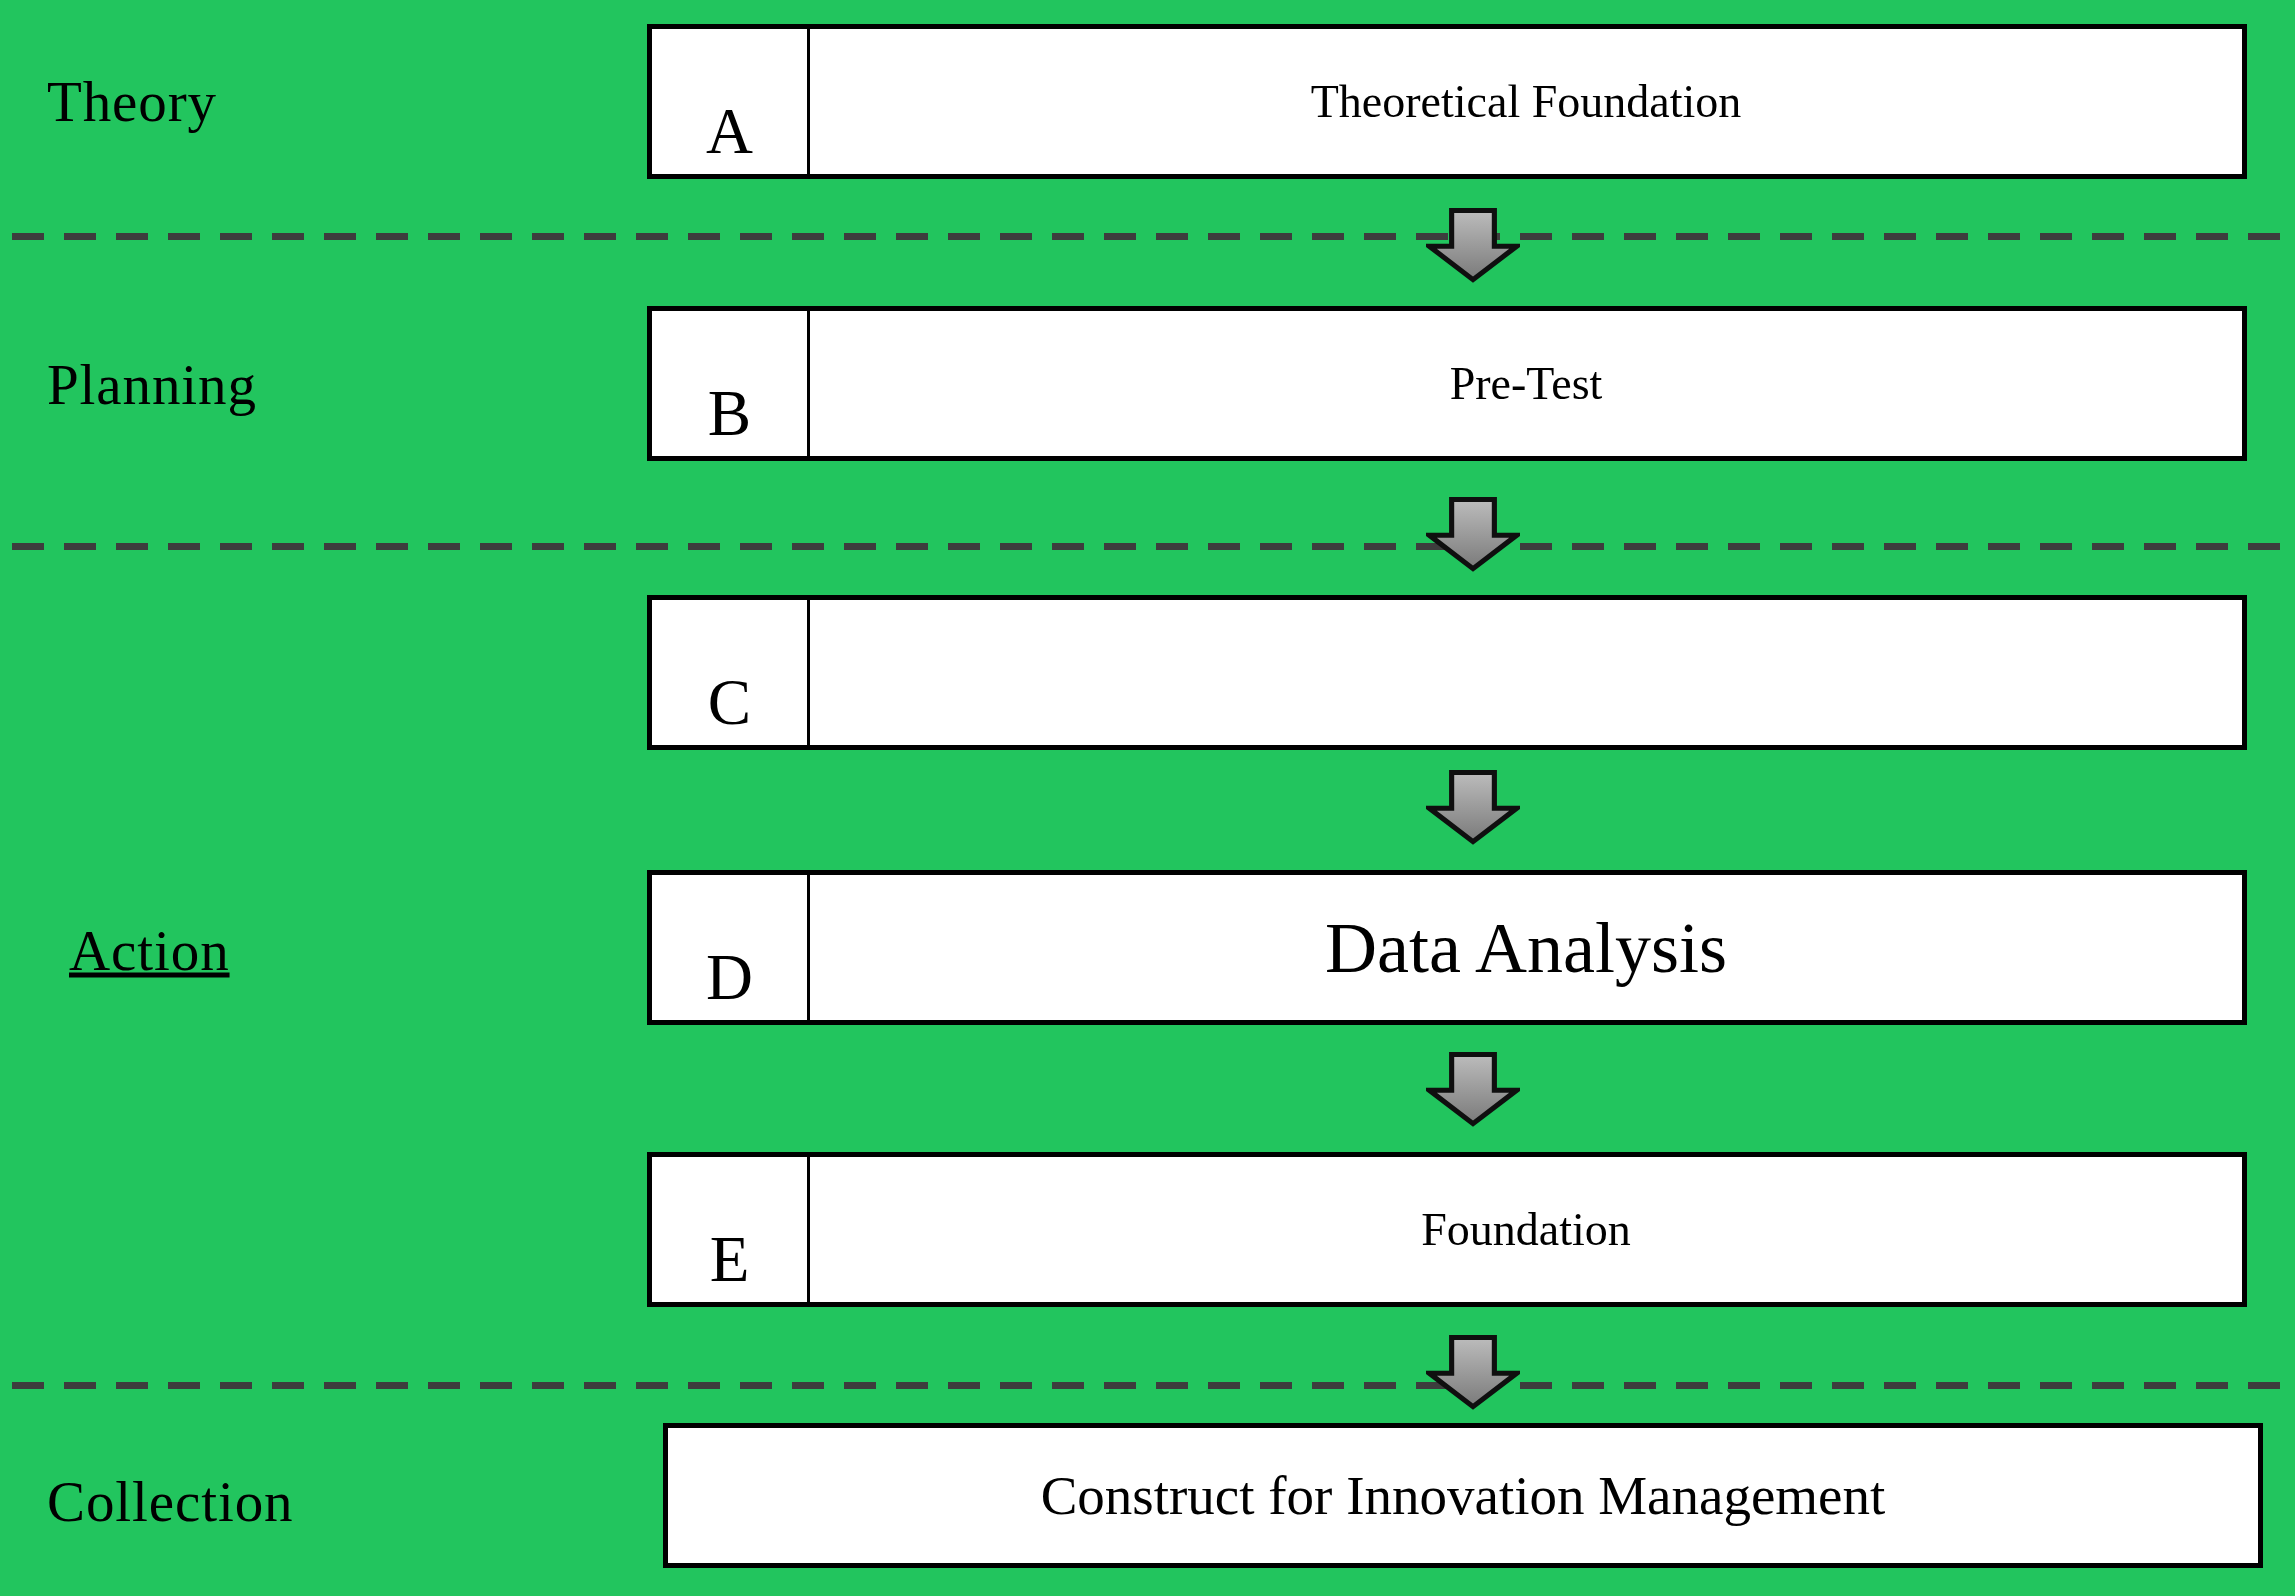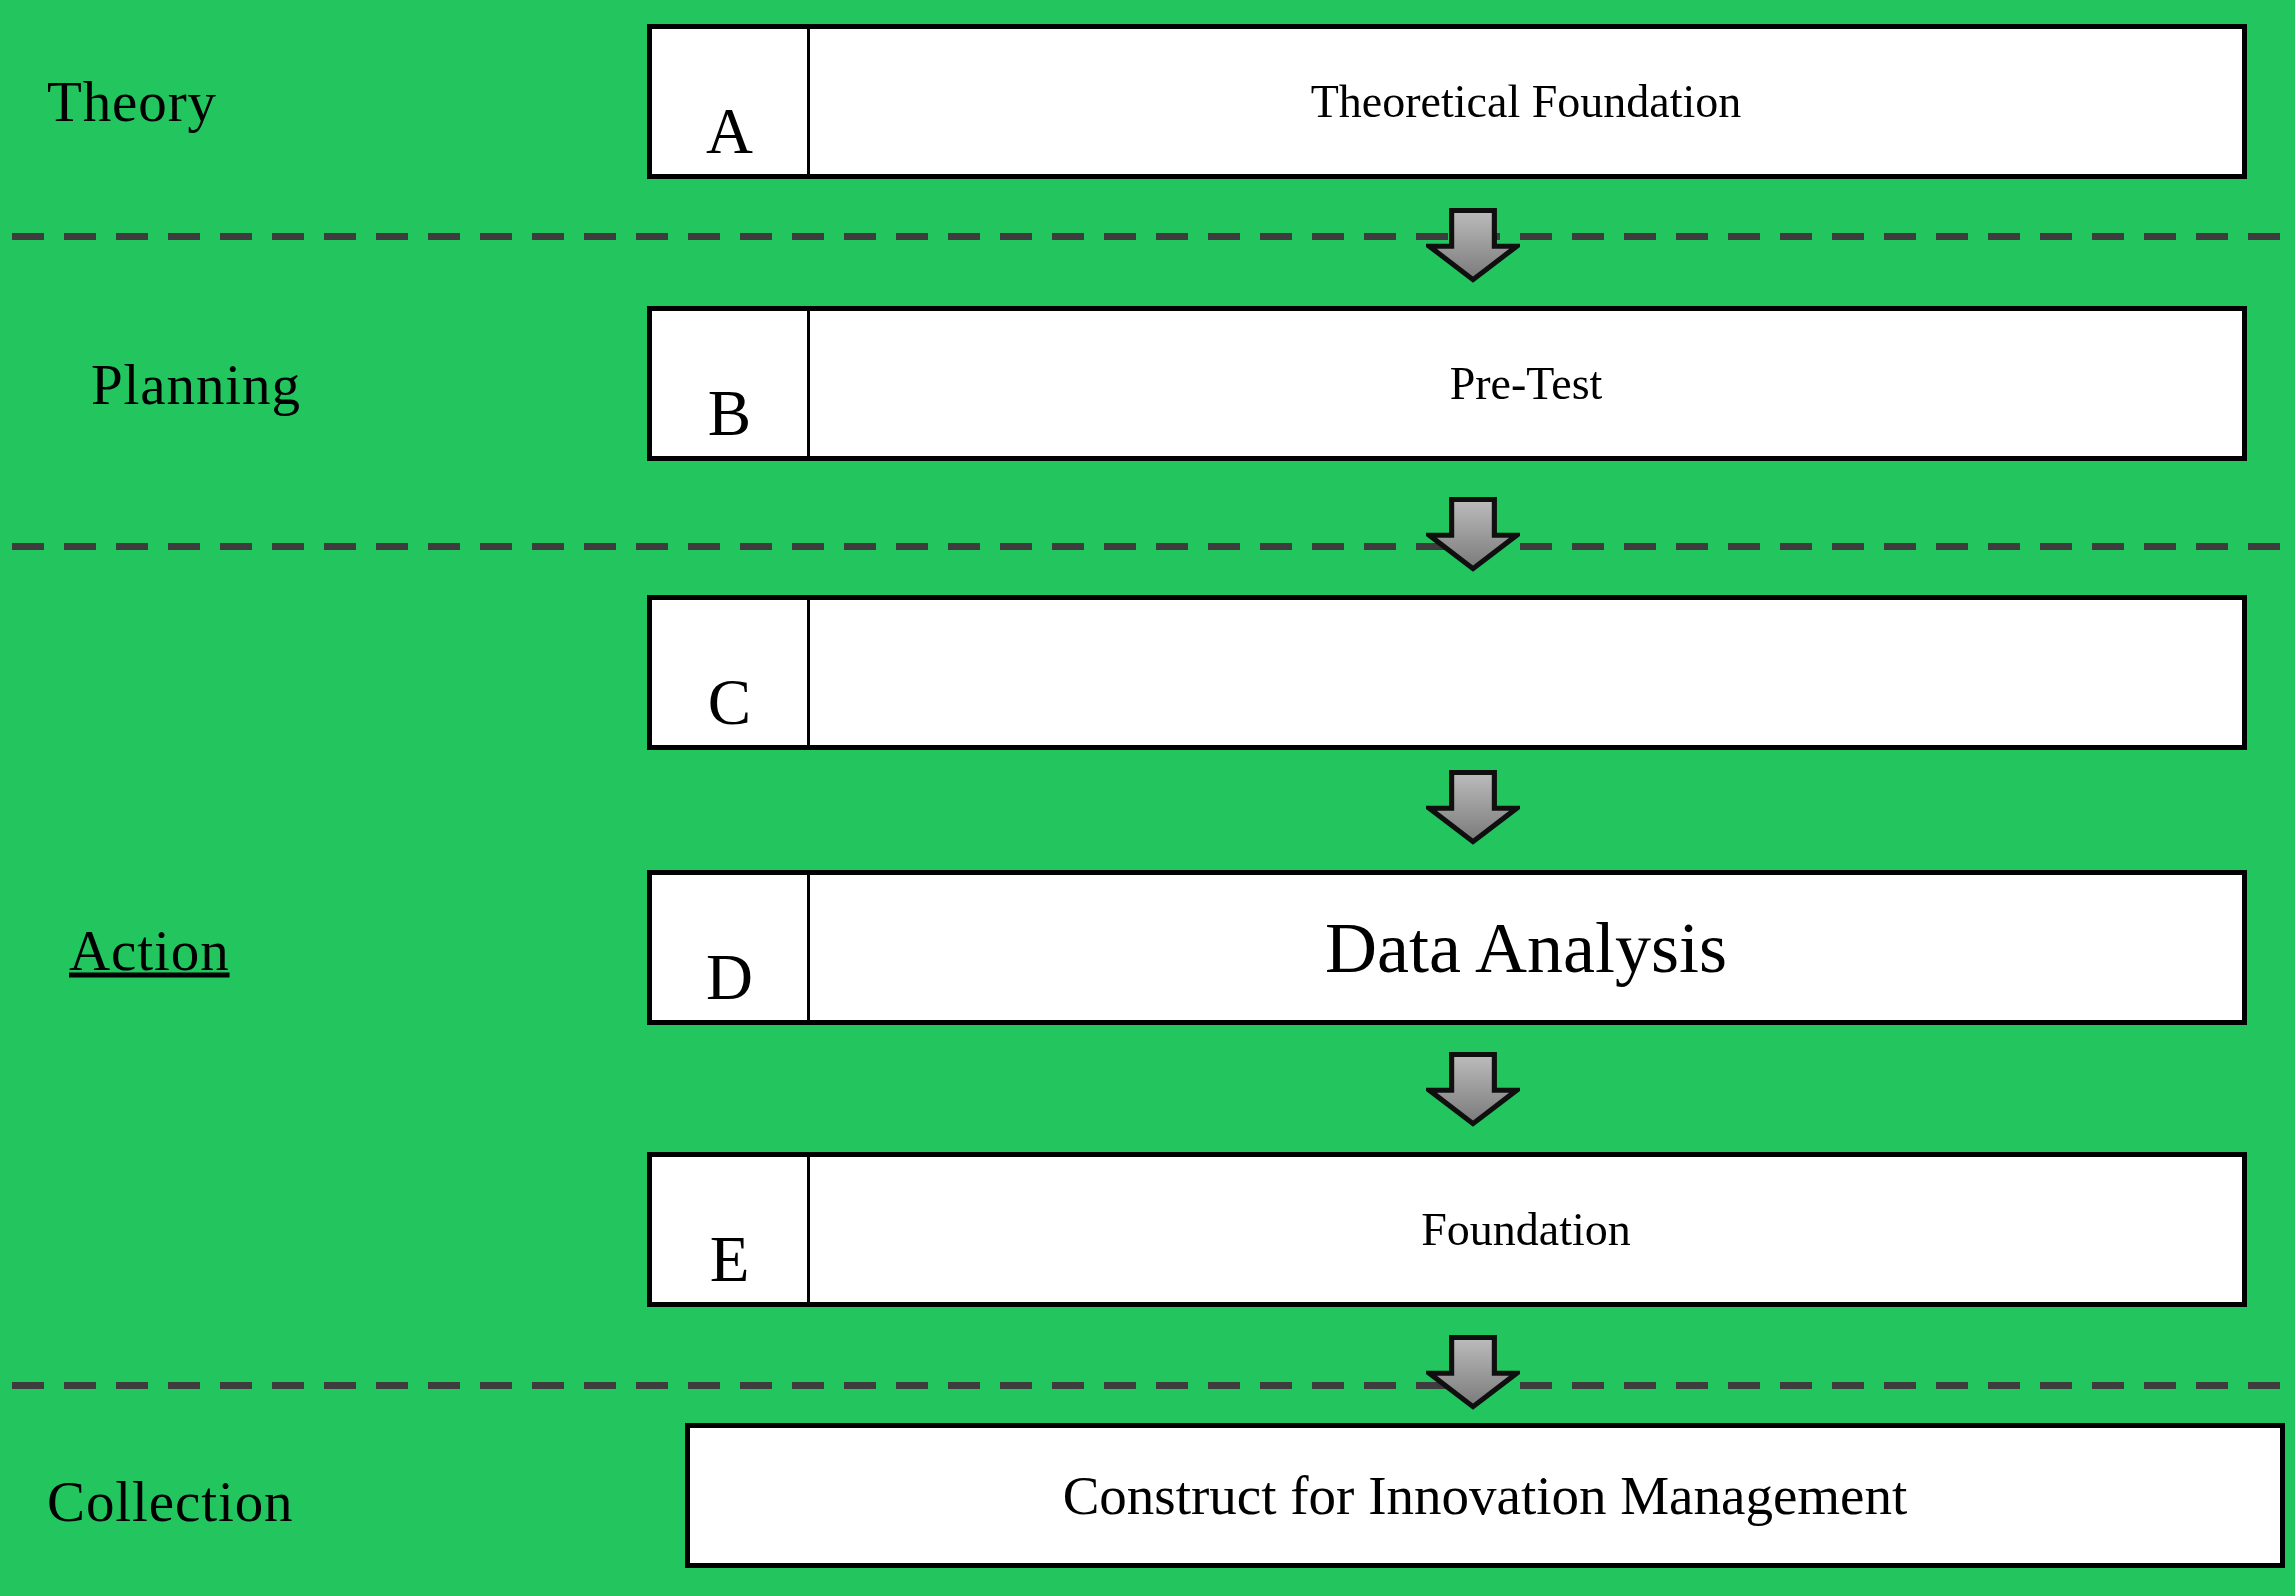--- a/index.html
+++ b/index.html
@@ -16,21 +16,21 @@
   
   .stage-label{
     position:absolute;
     left:47px;
     transform:translateY(-50%);
     font-size:57px;
     letter-spacing:0.9px;
     white-space:nowrap;
   }
   .stage-theory{top:101px;}
-  .stage-planning{top:384px;margin-left:44px;}
+  .stage-planning{top:384px;}
   .stage-action{top:950px;left:69px;text-decoration:underline;}
   .stage-objective{top:1501px;}
 
   
   .dashed-line{
     position:absolute;
     left:12px;
     width:2271px;
     height:6.9px;
     background:repeating-linear-gradient(to right,#3d3d3d 0 32px,transparent 32px 52px);
@@ -75,21 +75,21 @@
     justify-content:center;
     font-size:46px;
     line-height:1;
     white-space:nowrap;
   }
   .row-d .main-cell{font-size:72px;}
 
   
   .objective-box{
     position:absolute;
-    left:685px;
+    left:663px;
     top:1423px;
     width:1600px;
     height:145px;
     border:5.1px solid #000;
     background:#fff;
     box-sizing:border-box;
     display:flex;
     align-items:center;
     justify-content:center;
     font-size:55px;

